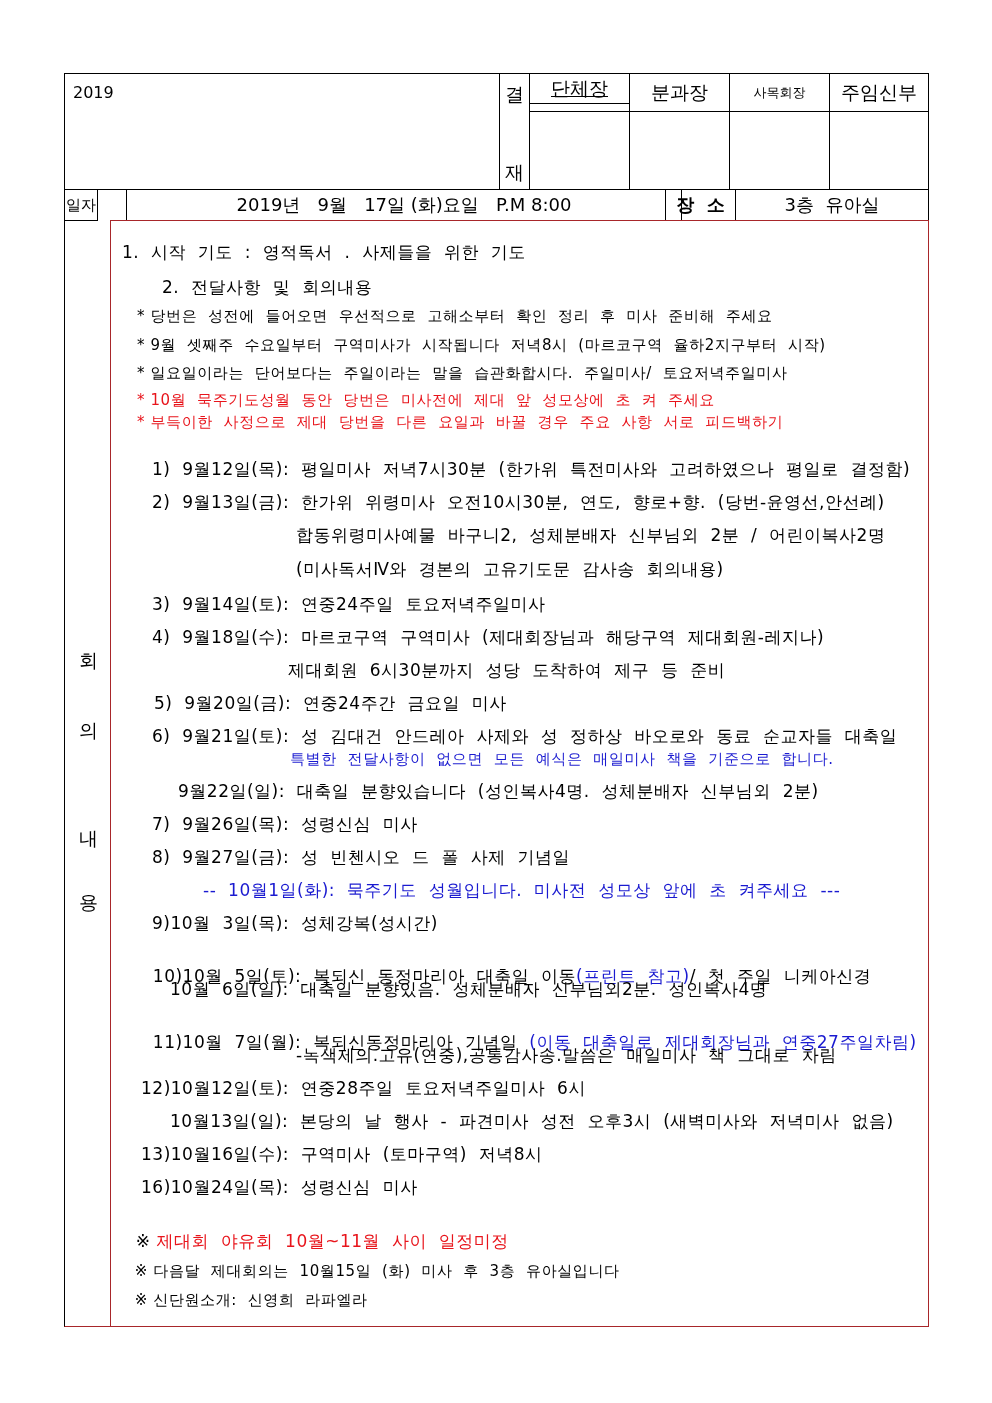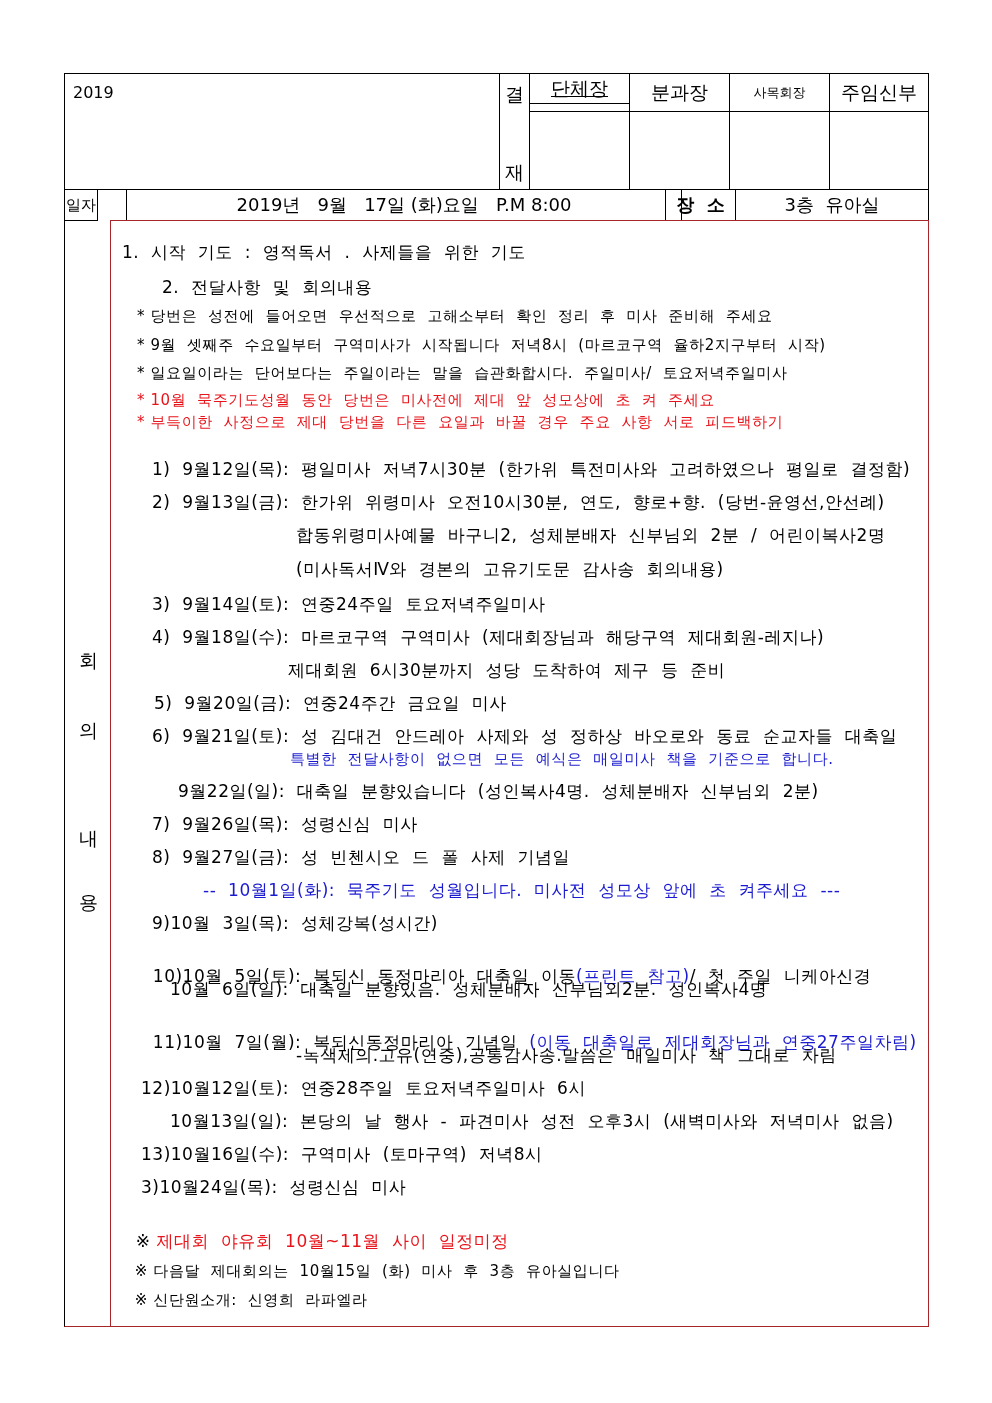--- a/index.html
+++ b/index.html
@@ -76,21 +76,21 @@
   <span>10)10월  5일(토):  복되신  동정마리아  대축일  이동</span><span class="blue">(프린트  참고)</span><span>/  첫  주일  니케아신경</span>
 </div>
 <div class="txt" style="left:170px;top:979px;white-space:pre;">10월  6일(일):  대축일  분향있음.  성체분배자  신부님외2분.  성인복사4명</div>
 <div class="txt" style="left:141px;top:1012px;white-space:pre;">
   <span>11)10월  7일(월):  복되신동정마리아  기념일  </span><span class="blue">(이동  대축일로  제대회장님과  연중27주일차림)</span>
 </div>
 <div class="txt" style="left:296px;top:1045px;white-space:pre;">-녹색제의.고유(연중),공통감사송.말씀은  매일미사  책  그대로  차림</div>
 <div class="txt" style="left:141px;top:1078px;white-space:pre;">12)10월12일(토):  연중28주일  토요저녁주일미사  6시</div>
 <div class="txt" style="left:170px;top:1111px;white-space:pre;">10월13일(일):  본당의  날  행사  -  파견미사  성전  오후3시  (새벽미사와  저녁미사  없음)</div>
 <div class="txt" style="left:141px;top:1144px;white-space:pre;">13)10월16일(수):  구역미사  (토마구역)  저녁8시</div>
-<div class="txt" style="left:141px;top:1177px;white-space:pre;">3)10월24일(목):  성령신심  미사</div>
+<div class="txt" style="left:141px;top:1177px;white-space:pre;">16)10월24일(목):  성령신심  미사</div>
 
 <div class="txt" style="left:124px;top:1211px;white-space:pre;">
   <span>※</span> <span class="red">제대회  야유회  10월~11월  사이  일정미정</span>
 </div>
 <div class="txt sm" style="left:124px;top:1241px;white-space:pre;">
   <span>※</span> <span>다음달  제대회의는  10월15일  (화)  미사  후  3층  유아실입니다</span>
 </div>
 <div class="txt sm" style="left:124px;top:1270px;white-space:pre;">
   <span>※</span> <span>신단원소개:  신영희  라파엘라</span>
 </div>

